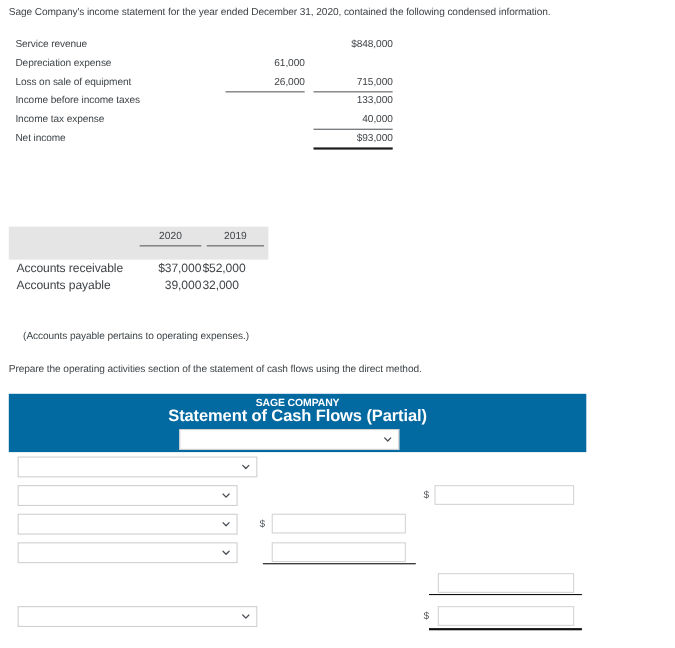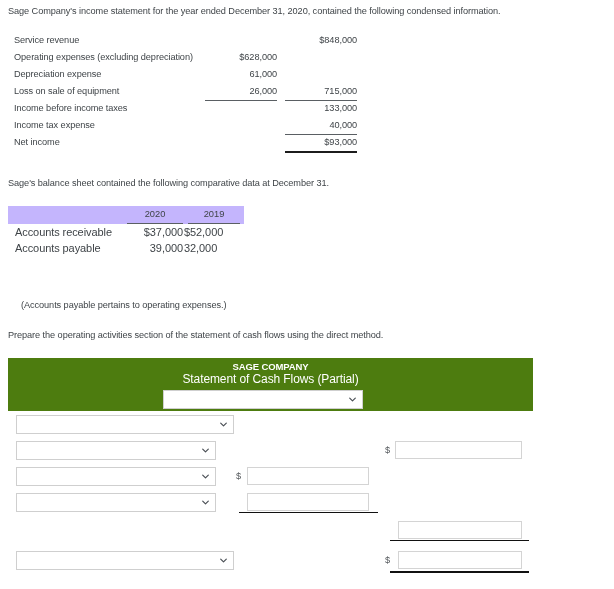--- a/index.html
+++ b/index.html
@@ -55,22 +55,22 @@
   }
 
   
   .bs-table {
     position: absolute;
     left: 8px;
     top: 206px;
     width: 236px;
   }
   .bs-head {
-    background: #c4b5fd;
-    height: 18px;
+    background: #e5e5e5;
+    height: 30px;
     position: relative;
     padding-left: 32px;
   }
   .bs-head .bs-y {
     position: absolute;
     top: 1px;
     font-size: 9.3px;
     color: #3f4448;
     text-align: center;
     line-height: 15px;
@@ -92,41 +92,41 @@
   .bs-row .bs-v1 { position: absolute; left: 113px; width: 62px; text-align: right; }
   .bs-row .bs-v2 { position: absolute; left: 176px; width: 56px; text-align: left; }
 
   
   .sheet-header {
     position: absolute;
     left: 8px;
     top: 358px;
     width: 525px;
     height: 53px;
-    background: #4d7c0f;
+    background: #0369a1;
   }
   .sheet-title {
     position: absolute;
     left: 0; right: 0;
     top: 3px;
     text-align: center;
     color: #ffffff;
     font-size: 9.5px;
     font-weight: bold;
     letter-spacing: -0.1px;
     line-height: 12px;
   }
   .sheet-subtitle {
     position: absolute;
     left: 0; right: 0;
     top: 15px;
     text-align: center;
     color: #ffffff;
-    font-size: 12px;
-    font-weight: normal;
+    font-size: 15px;
+    font-weight: bold;
     letter-spacing: -0.1px;
     line-height: 12px;
   }
 
   
   .sel {
     position: absolute;
     height: 19px;
     background: #ffffff;
     border: 1px solid #cfcfcf;
@@ -186,25 +186,20 @@
   <div class="para" style="left:8px; top:6px;">Sage Company's income statement for the year ended December 31, 2020, contained the following condensed information.</div>
 
   <div class="is-block">
 
     <div class="is-row">
       <span class="is-label">Service revenue</span>
       <span class="is-col1"></span>
       <span class="is-col2">$848,000</span>
     </div>
 
-    <div class="is-row">
-      <span class="is-label">Operating expenses (excluding depreciation)</span>
-      <span class="is-col1">$628,000</span>
-      <span class="is-col2"></span>
-    </div>
 
     <div class="is-row">
       <span class="is-label">Depreciation expense</span>
       <span class="is-col1">61,000</span>
       <span class="is-col2"></span>
     </div>
 
     <div class="is-row">
       <span class="is-label">Loss on sale of equipment</span>
       <span class="is-col1 ul-thin-c1">26,000</span>
@@ -224,21 +219,20 @@
     </div>
 
     <div class="is-row">
       <span class="is-label">Net income</span>
       <span class="is-col1"></span>
       <span class="is-col2 ul-double">$93,000</span>
     </div>
 
   </div>
 
-  <div class="para" style="left:8px; top:178px;">Sage's balance sheet contained the following comparative data at December 31.</div>
 
   <div class="bs-table">
     <div class="bs-head">
       <span class="bs-y y2020">2020</span>
       <span class="bs-y y2019">2019</span>
     </div>
 
     <div class="bs-row">
       <span class="bs-name">Accounts receivable</span>
       <span class="bs-v1">$37,000</span>

